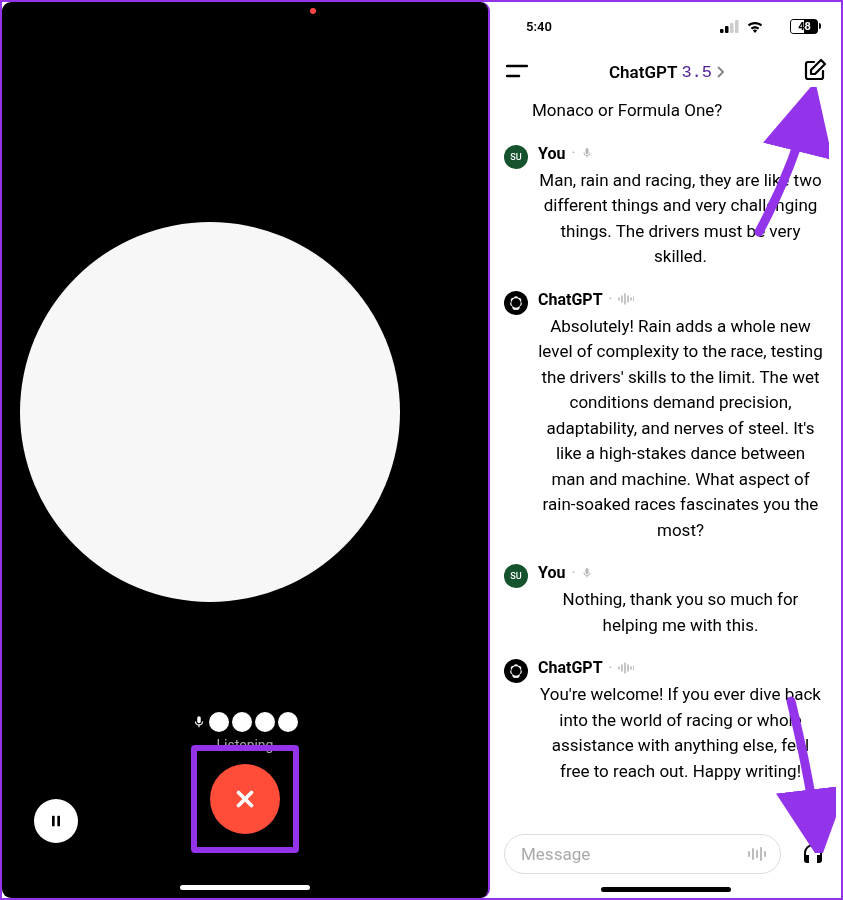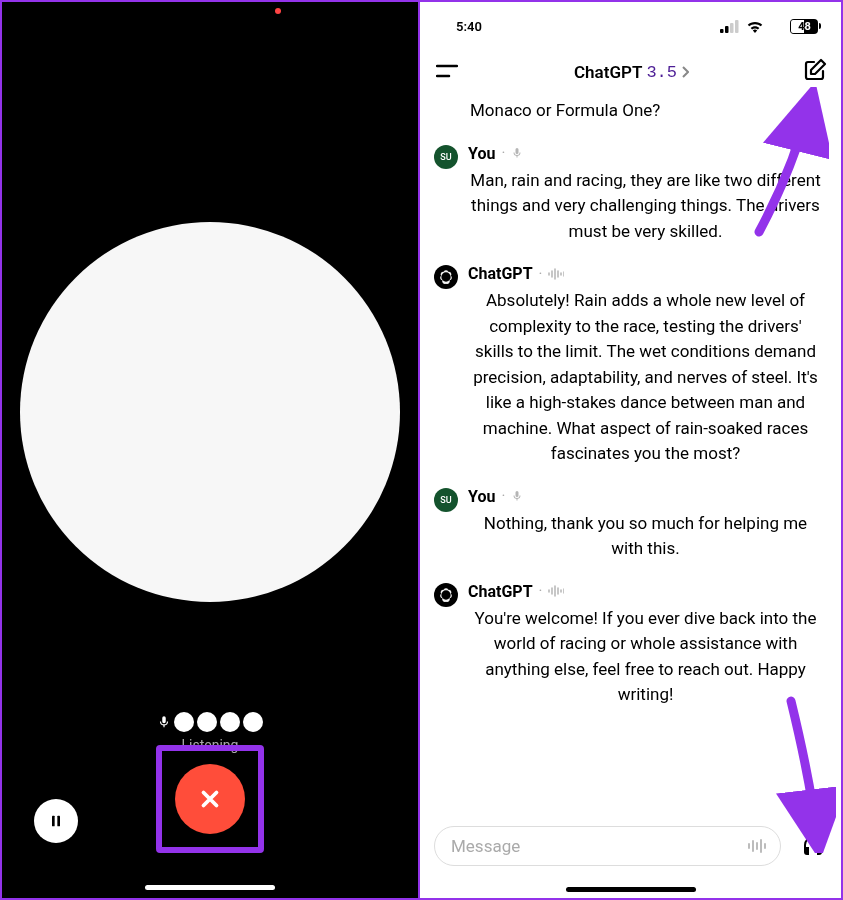--- a/index.html
+++ b/index.html
@@ -5,26 +5,27 @@
     * { margin: 0; padding: 0; box-sizing: border-box; }
     body {
       font-family: -apple-system, BlinkMacSystemFont, 'Segoe UI', Roboto, Helvetica, Arial, sans-serif;
       background: #fff;
       width: 843px;
       height: 900px;
       display: flex;
       border: 2px solid #9333ea;
     }
     .left-panel {
-      width: 418px;
+      width: 488px;
       height: 100%;
       background: #000;
       position: relative;
       border-right: 2px solid #9333ea;
       flex-shrink: 0;
+      border-radius: 9px;
     }
     .left-panel .red-dot {
       position: absolute;
       top: 6px;
       left: 50%;
       transform: translateX(65px);
       width: 6px;
       height: 6px;
       border-radius: 50%;
       background: #ff4444;
@@ -233,24 +234,24 @@
     }
     .msg-author { font-weight: 700; font-size: 16px; }
     .msg-sep { color: #aaa; font-size: 15px; }
     .msg-indicator { color: #b5b5b5; }
     .msg-text {
       font-size: 17px;
       line-height: 1.5;
       font-weight: 400;
       color: #000;
     }
-    .first-fragment { margin-left: 36px; margin-bottom: 20px; }
+    .first-fragment { margin-left: 28px; margin-bottom: 20px; }
 
     .input-bar {
-      padding: 8px 14px 32px 14px;
+      padding: 8px 14px 24px 14px;
       display: flex;
       align-items: center;
       gap: 18px;
     }
     .input-pill {
       flex: 1;
       height: 40px;
       border: 1px solid #ddd;
       border-radius: 20px;
       display: flex;

